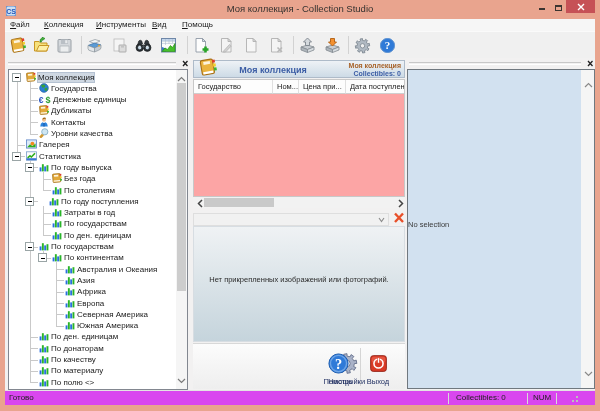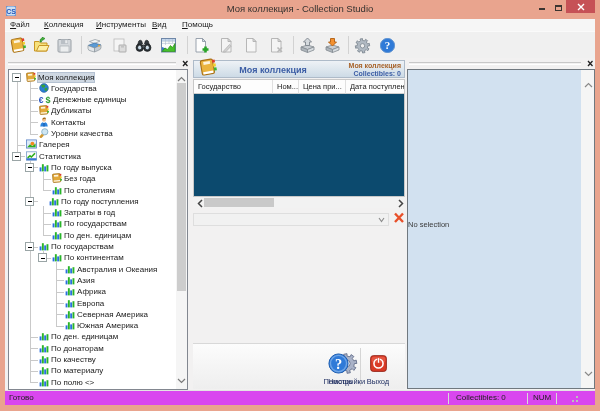--- a/index.html
+++ b/index.html
@@ -28,21 +28,21 @@
 .trow { position:absolute; height:11px; line-height:11px; white-space:nowrap; }
 .trow .ti { display:inline-block; vertical-align:-2px; margin-right:2px; }
 .ebox { position:absolute; width:9px; height:9px; background:#fff; border:1px solid #9aa5a6; }
 .ebox::after { content:""; position:absolute; left:1.5px; top:3.5px; width:4px; height:1px; background:#000; }
 .sel { background:#cfd8e2; outline:1px solid #b5c2d2; }
 #midhead { left:188px; top:2px; width:212px; height:18px; background:linear-gradient(#eef2f6,#cddbe6); border:1px solid #aebbc9; }
 #midbook { position:absolute; left:5px; top:-3px; }
 #midtitle { position:absolute; left:14px; top:4px; width:130px; text-align:center; font-weight:bold; font-size:9px; color:#3b5da5; }
 #midr1 { position:absolute; right:3px; top:1px; font-size:7px; color:#a8632a; font-weight:bold; }
 #midr2 { position:absolute; right:3px; top:8.5px; font-size:7px; color:#3b5da5; font-weight:bold; }
-#midtable { left:188px; top:21px; width:212px; height:118px; background:#0c4a6e; border:1px solid #c8c8c8; overflow:hidden; }
+#midtable { left:188px; top:21px; width:212px; height:118px; background:#fca5a5; border:1px solid #c8c8c8; overflow:hidden; }
 #midtable .th { position:absolute; top:0; height:14px; line-height:14px; font-size:7.5px; color:#1a1a1a; padding-left:4px; border-right:1px solid #e0e0e0; border-bottom:1px solid #cfcfcf; background:#fdfdfd; white-space:nowrap; overflow:hidden; }
 #hscroll { left:188px; top:139px; width:212px; height:11px; background:#f2f2f2; }
 #hscroll .thumb { position:absolute; left:11px; top:1px; width:70px; height:9px; background:#c9c9c9; }
 .arr { position:absolute; width:9px; height:9px; }
 #combo { left:188px; top:155px; width:196px; height:13px; background:#f1f1f1; border:1px solid #dedede; }
 #redx { left:387px; top:152px; width:14px; height:15px; }
 #imgarea { left:188px; top:168px; width:212px; height:116px; background:linear-gradient(#eff2f4,#c5d4dc); border:1px solid #d7dde2; }
 #imgarea div { position:absolute; top:48px; width:100%; text-align:center; font-size:7.5px; color:#2b2b2b; }
 #btnbar { left:188px; top:285px; width:212px; height:46px; background:linear-gradient(#fcfcfc,#eeeeee); border-top:1px solid #d8d8d8; }
 .bbtn { position:absolute; top:7px; text-align:center; font-size:7.5px; color:#1b2a5e; }
@@ -445,20 +445,23 @@
       </svg>
   </div>
   <div class="abs" id="combo">
       <svg style="position:absolute; right:3px; top:3px;" width="7" height="6" viewBox="0 0 7 6">
         <path d="M1 1 L3.5 4.5 L6 1" stroke="#8a8a8a" stroke-width="1.1" fill="none"></path>
       </svg>
     </div>
   <svg class="abs" id="redx" viewBox="0 0 14 15">
       <path d="M3 3.5 L11 12 M11 3.5 L3 12" stroke="#e8502a" stroke-width="2.4"></path>
     </svg>
+  <div class="abs" id="imgarea">
+      <div>Нет прикрепленных изображений или фотографий.</div>
+    </div>
   <div class="abs" id="btnbar">
 <div id="bbsep"></div>
 <div class="bbtn" style="left:98px; width:47.4px;margin-left:32px;"><div class="ibox">
           <svg width="24" height="24" viewBox="0 0 24 24">
             <path d="M19.4 11.5 L18.7 14.6 L20.9 15.6 L18.9 18.4 L17.2 16.7 L14.6 18.4 L15.4 20.7 L12.0 21.3 L12.0 18.9 L8.9 18.2 L7.9 20.4 L5.1 18.4 L6.8 16.7 L5.1 14.1 L2.8 14.9 L2.2 11.5 L4.6 11.5 L5.3 8.4 L3.1 7.4 L5.1 4.6 L6.8 6.3 L9.4 4.6 L8.6 2.3 L12.0 1.7 L12.0 4.1 L15.1 4.8 L16.1 2.6 L18.9 4.6 L17.2 6.3 L18.9 8.9 L21.2 8.1 L21.8 11.5 Z" fill="#a9b2c8" stroke="#707a94" stroke-width="1"></path>
             <circle cx="12" cy="11.5" r="3.2" fill="#eef0f4" stroke="#707a94" stroke-width="1"></circle>
           </svg>
         </div>Настройки</div>
 <div class="bbtn" style="left:127.0px; width:36px;"><div class="ibox">
           <svg width="23" height="23" viewBox="0 0 24 24">

